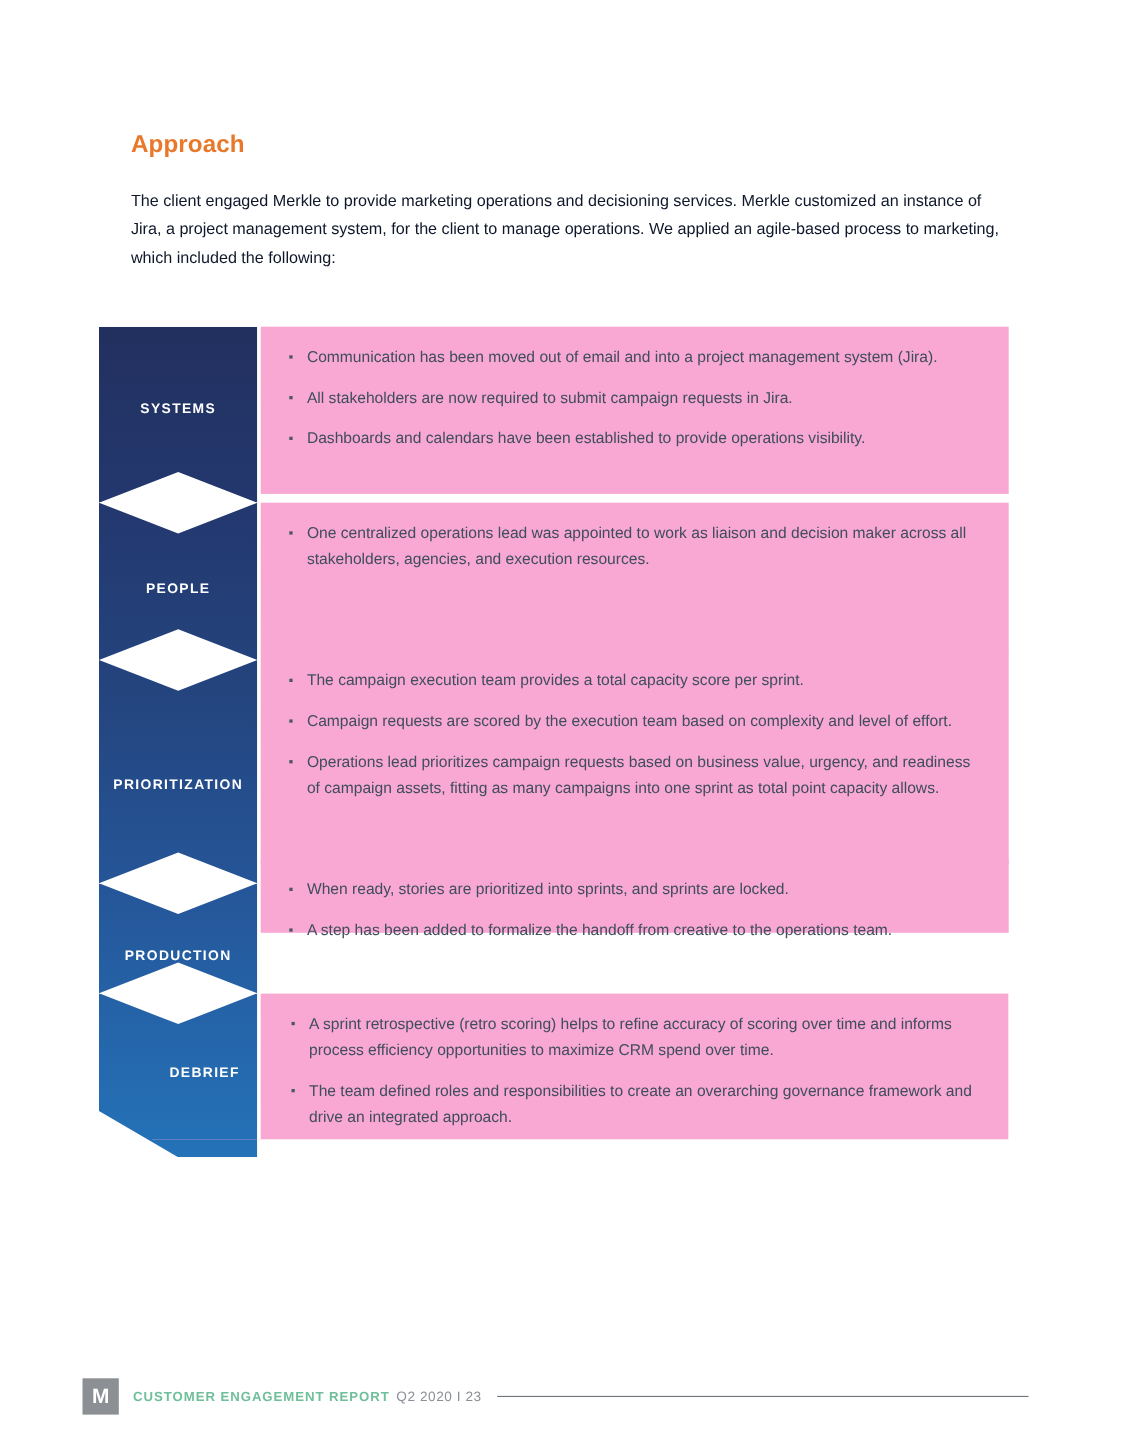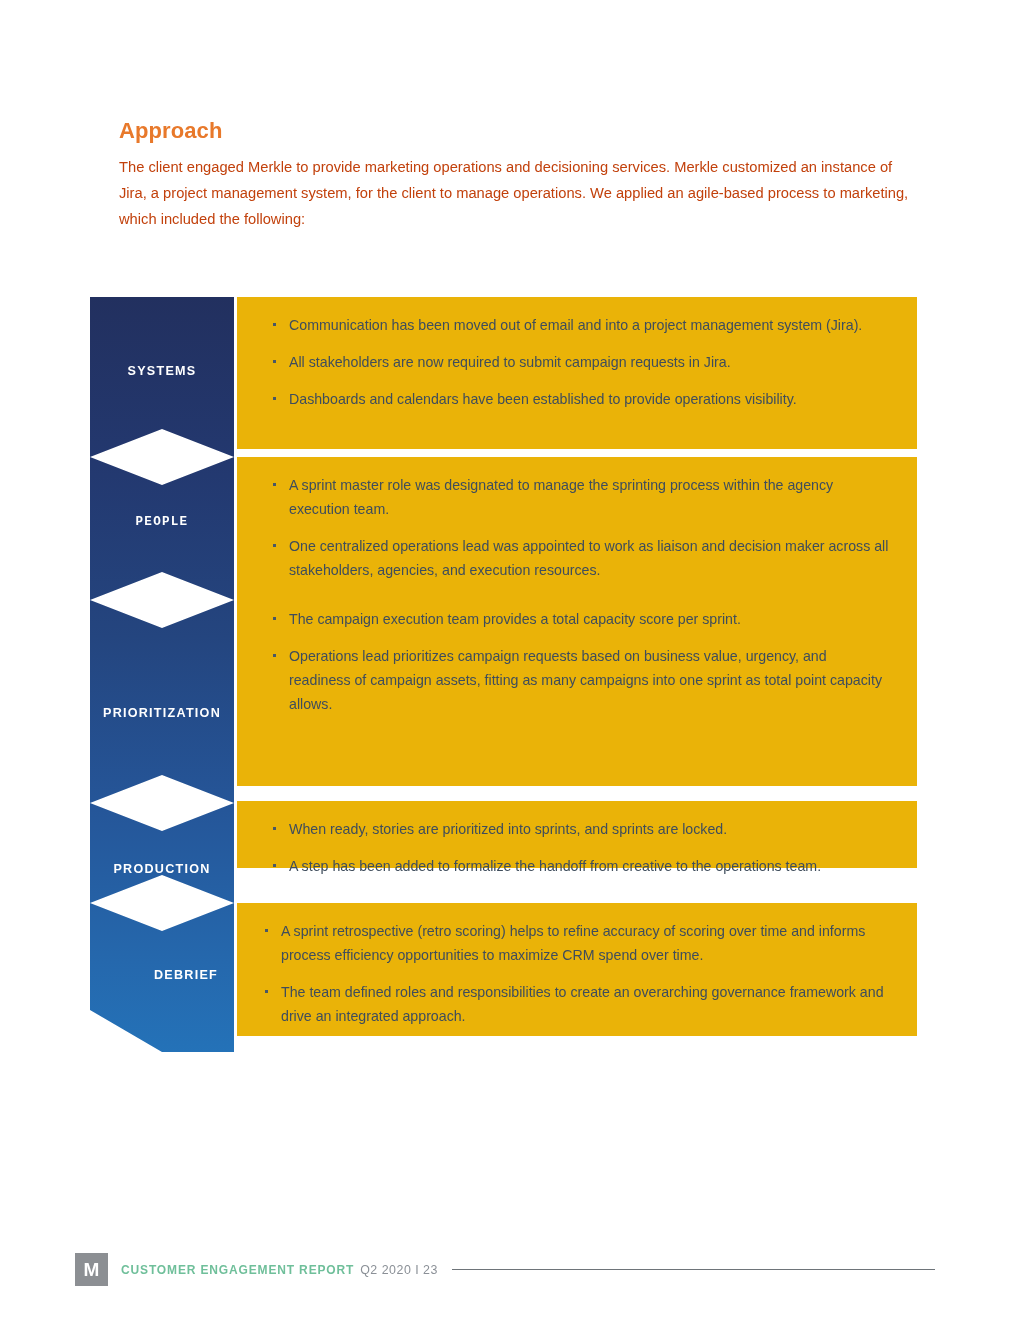--- a/index.html
+++ b/index.html
@@ -21,25 +21,25 @@
     left: 119px;
     top: 118px;
     font-size: 22px;
     font-weight: bold;
     color: #e8792b;
     letter-spacing: 0.1px;
   }
   .intro {
     position: absolute;
     left: 119px;
-    top: 154px;
+    top: 170px;
     width: 790px;
     font-size: 14.7px;
     line-height: 26px;
-    color: #c2410c;
+    color: #0f172a;
   }
 
   
   .diagram {
     position: absolute;
     left: 90px;
     top: 297px;
     width: 830px;
     height: 775px;
   }
@@ -72,38 +72,38 @@
     position: absolute;
     left: 0;
     width: 144px;
     text-align: center;
     color: #ffffff;
     font-size: 12.6px;
     font-weight: bold;
     letter-spacing: 1.25px;
   }
   .lab-1 { top: 67px; }
-  .lab-2 { top: 218px; font-family: Liberation Mono, monospace; }
+  .lab-2 { top: 231px; }
   .lab-3 { top: 409px; }
   .lab-4 { top: 565px; }
   .lab-5 { top: 671px; margin-left: 24px; }
 
   
   .panel {
     position: absolute;
     left: 147px;
     width: 680px;
-    background: #eab308;
+    background: #f9a8d4;
     box-sizing: border-box;
-    padding: 16px 26px 16px 34px;
+    padding: 16px 26px 16px 24px;
   }
   .p-1 { top: 0px;   height: 152px; }
   .p-2 { top: 160px; height: 135px; }
   .p-3 { top: 294px; height: 195px; }
-  .p-4 { top: 504px; height: 67px; }
+  .p-4 { top: 484px; height: 67px; }
   .p-5 { top: 606px; height: 133px; }
   
   .p-5 {
     left: 48px;
     width: 779px;
     clip-path: polygon(99px 0, 100% 0, 100% 100%, 0 100%, 0 145px, 99px 145px);
     padding-left: 125px;
   }
 
   .bullets { margin: 0; padding: 0; list-style: none; }
@@ -196,28 +196,28 @@
   <div class="panel p-1">
     <ul class="bullets">
       <li>Communication has been moved out of email and into a project management system (Jira).</li>
       <li>All stakeholders are now required to submit campaign requests in Jira.</li>
       <li>Dashboards and calendars have been established to provide operations visibility.</li>
     </ul>
   </div>
 
   <div class="panel p-2">
     <ul class="bullets">
-      <li>A sprint master role was designated to manage the sprinting process within the agency execution team.</li>
       <li>One centralized operations lead was appointed to work as liaison and decision maker across all stakeholders, agencies, and execution resources.</li>
     </ul>
   </div>
 
   <div class="panel p-3">
     <ul class="bullets">
       <li>The campaign execution team provides a total capacity score per sprint.</li>
+      <li>Campaign requests are scored by the execution team based on complexity and level of effort.</li>
       <li>Operations lead prioritizes campaign requests based on business value, urgency, and readiness of campaign assets, fitting as many campaigns into one sprint as total point capacity allows.</li>
     </ul>
   </div>
 
   <div class="panel p-4">
     <ul class="bullets">
       <li>When ready, stories are prioritized into sprints, and sprints are locked.</li>
       <li>A step has been added to formalize the handoff from creative to the operations team.</li>
     </ul>
   </div>

